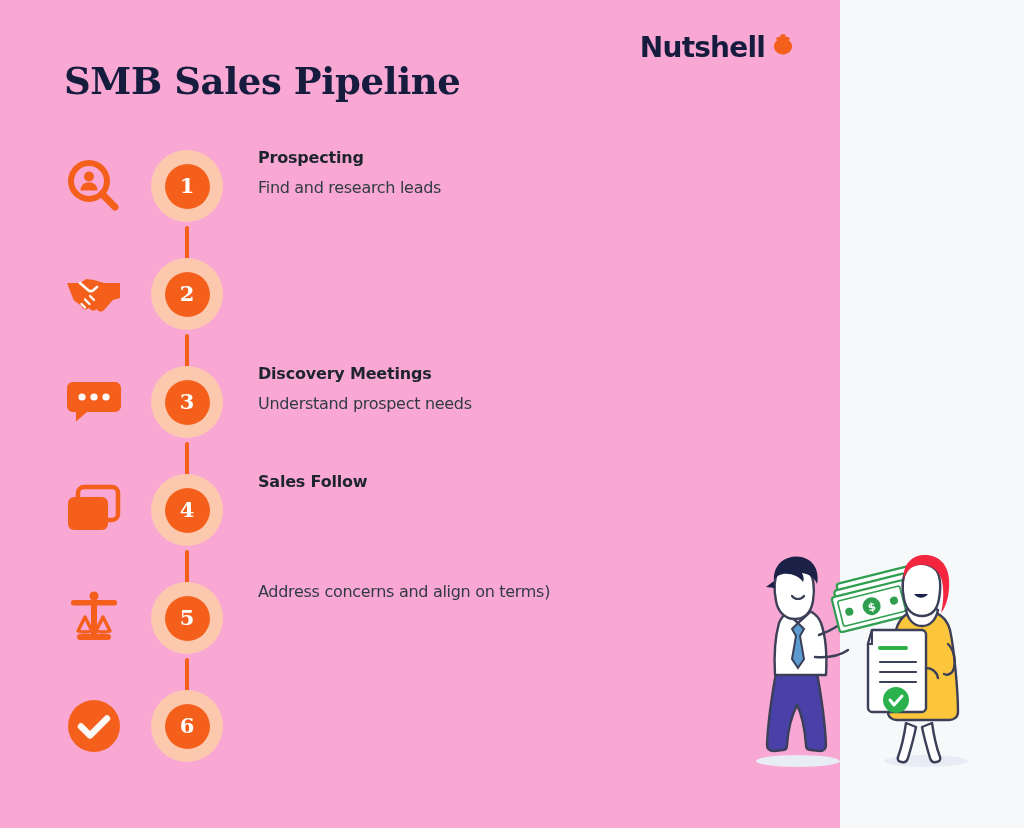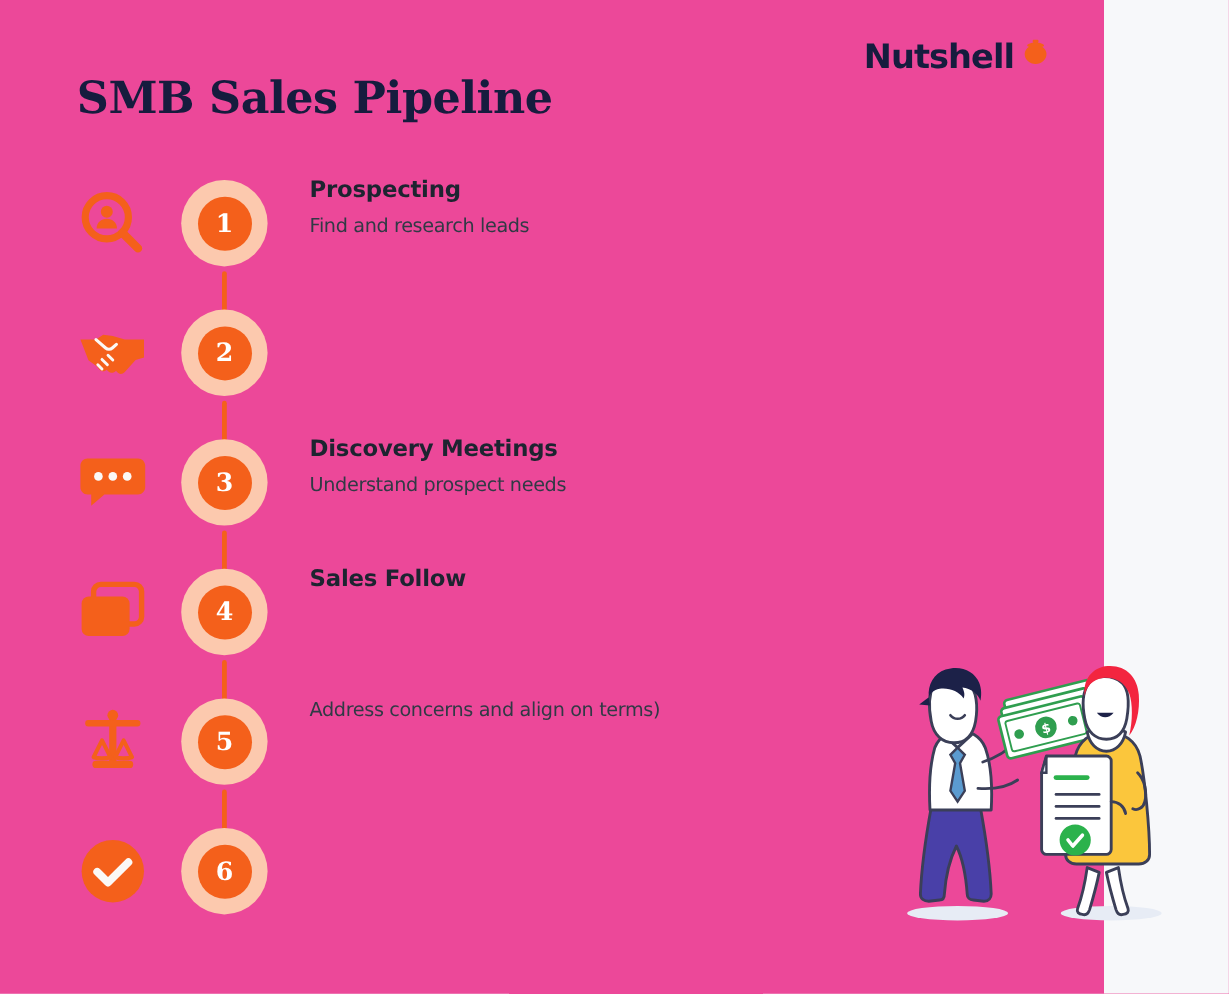--- a/index.html
+++ b/index.html
@@ -9,23 +9,23 @@
   body {
     width: 1024px;
     height: 828px;
     background: #f7f8fa;
     font-family: "Liberation Sans", sans-serif;
     overflow: hidden;
     position: relative;
   }
   #canvas {
     position: relative;
-    width: 920px;
+    width: 840px;
     height: 828px;
-    background: #ec4899;
+    background: #f9a8d4;
   }
 
   
   .page-title {
     position: absolute;
     left: 64px;
     top: 59px;
     font-family: "DejaVu Serif", "Liberation Serif", serif;
     font-size: 37px;
     font-weight: bold;
@@ -111,21 +111,21 @@
     box-sizing: border-box;
   }
   .step-text {
     position: absolute;
     left: 258px;
     top: 8px;
     width: 440px;
   }
   .step-title {
     font-family: "DejaVu Sans", sans-serif;
-    font-size: 19px;
+    font-size: 16px;
     font-weight: bold;
     color: #1d2430;
     letter-spacing: -0.2px;
     line-height: 28px;
     white-space: nowrap;
   }
   .step-desc {
     font-family: "DejaVu Sans", sans-serif;
     font-size: 16px;
     font-weight: normal;

